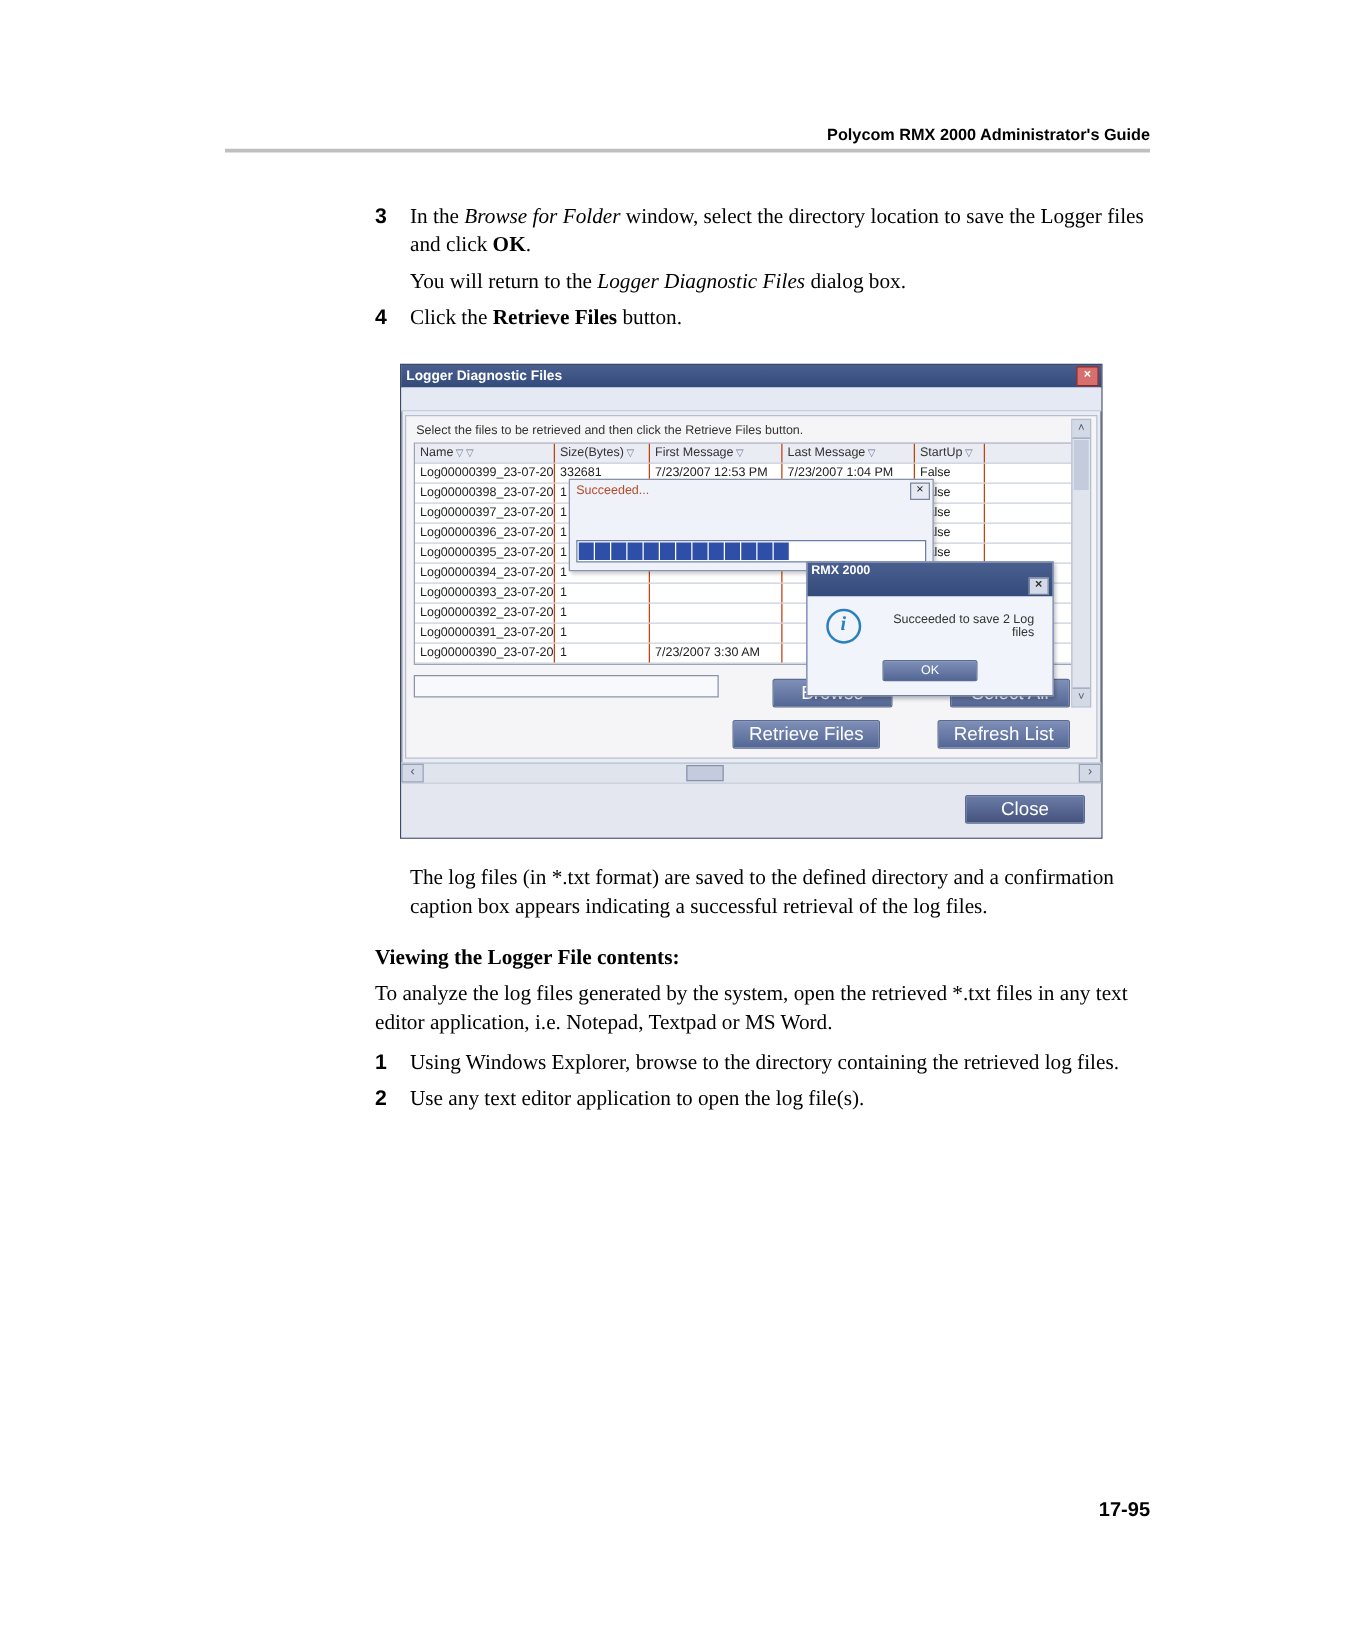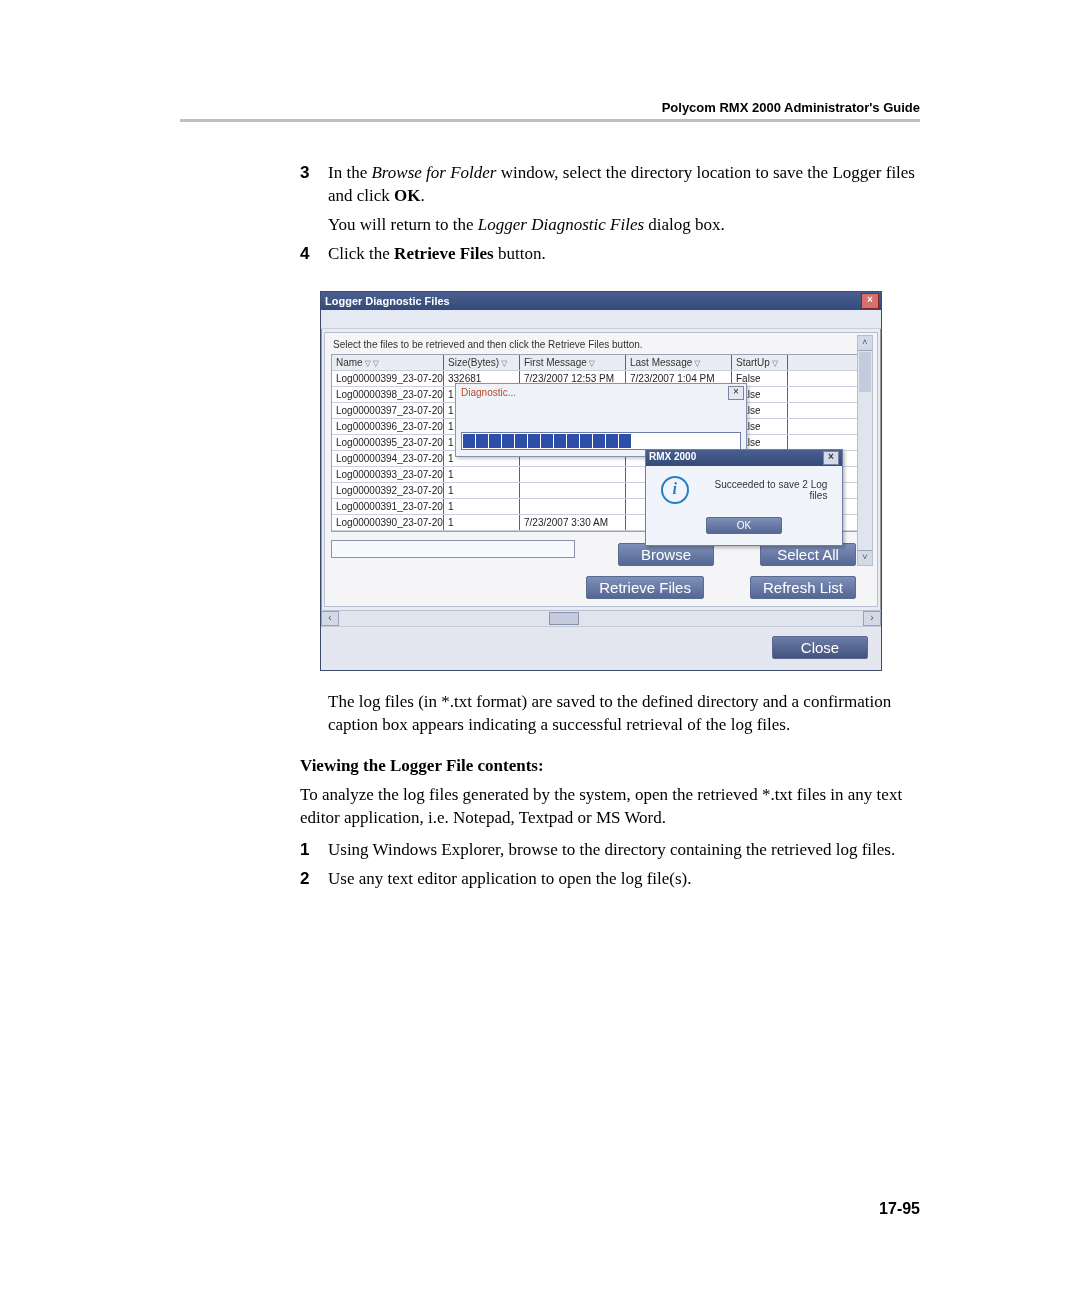--- a/index.html
+++ b/index.html
@@ -170,20 +170,21 @@
     background: #f1f4fa;
     box-shadow: 2px 2px 3px rgba(0,0,0,.25);
   }
   .rmx-popup .pop-title {
     background: linear-gradient(#4a5f8f, #334b7a);
     color: #fff;
     font-weight: bold;
     font-size: 10px;
     padding: 1px 3px;
     display: flex;
+    flex-direction: column;
   }
   .rmx-popup .pop-title .px {
     margin-left: auto;
     width: 14px; height: 12px;
     background: #d5dae8;
     color: #333;
     text-align: center;
     border: 1px solid #7a85a0;
     line-height: 10px;
   }
@@ -429,21 +430,21 @@
             <div class="c-name">Log00000390_23-07-20</div>
             <div class="c-size">1</div>
             <div class="c-first">7/23/2007 3:30 AM</div>
             <div class="c-last"></div>
             <div class="c-start"></div>
           </div>
       </div>
 
       <div class="retrieving">
         <div class="rx">×</div>
-        <div class="rt-title">Diagnostic...</div>
+        <div class="rt-title">Succeeded...</div>
         <div class="progress">
           <div class="seg"></div>
             <div class="seg"></div>
             <div class="seg"></div>
             <div class="seg"></div>
             <div class="seg"></div>
             <div class="seg"></div>
             <div class="seg"></div>
             <div class="seg"></div>
             <div class="seg"></div>

